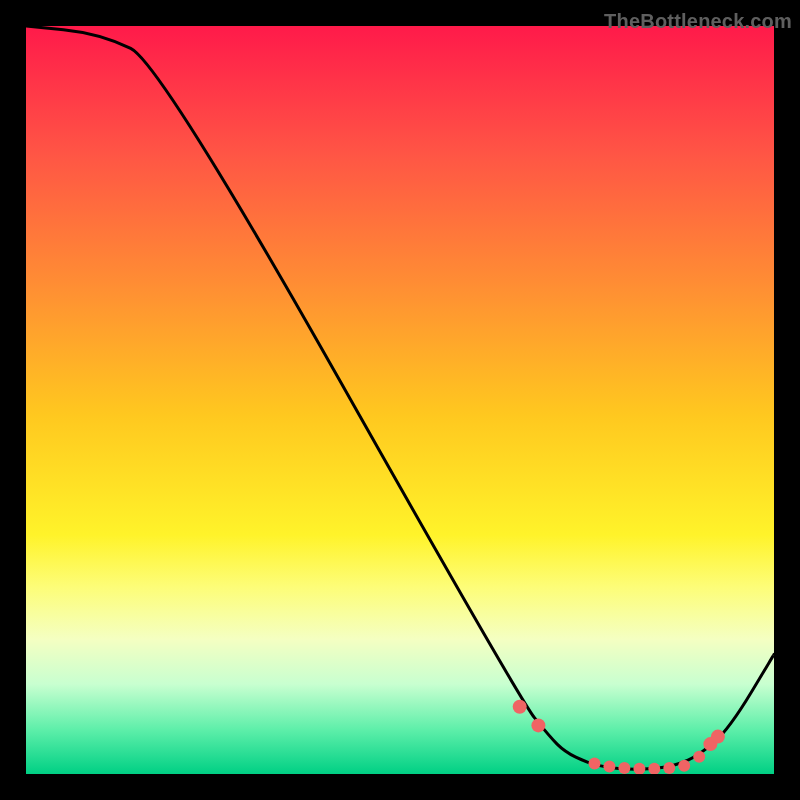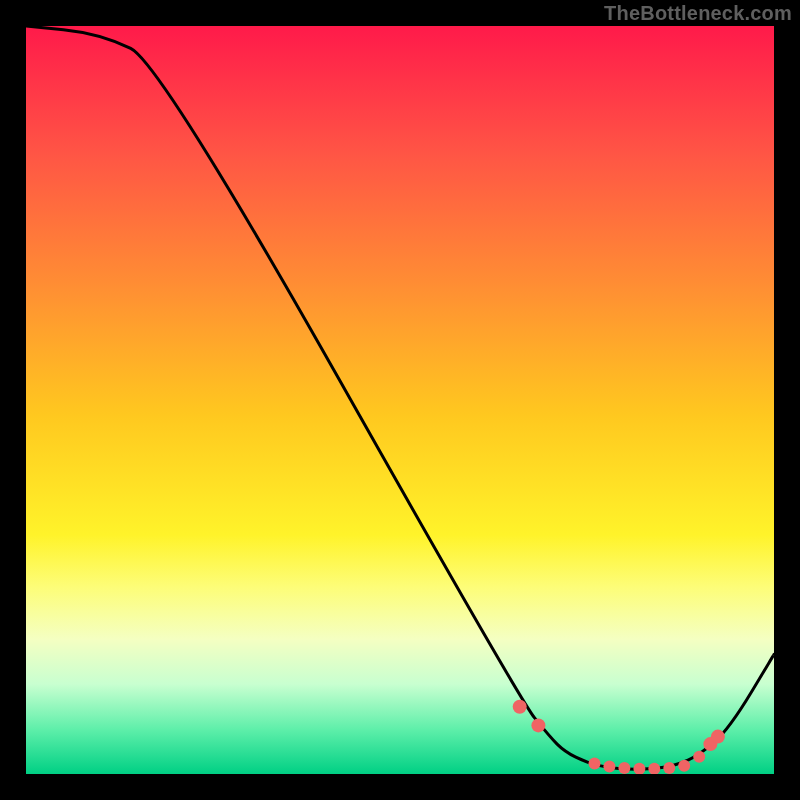--- a/index.html
+++ b/index.html
@@ -5,21 +5,21 @@
   * { margin: 0; padding: 0; box-sizing: border-box; }
   html, body { width: 800px; height: 800px; overflow: hidden; background: #000; }
   .frame {
     position: relative;
     width: 800px;
     height: 800px;
     background: #000;
   }
   .attribution {
     position: absolute;
-    top: 2px;
+    top: 10px;
     right: 8px;
     font-family: Arial, Helvetica, sans-serif;
     font-size: 20px;
     font-weight: bold;
     color: #5f5f5f;
     letter-spacing: 0.2px;
     z-index: 9;
   }
   .plot-area {
     position: absolute;

